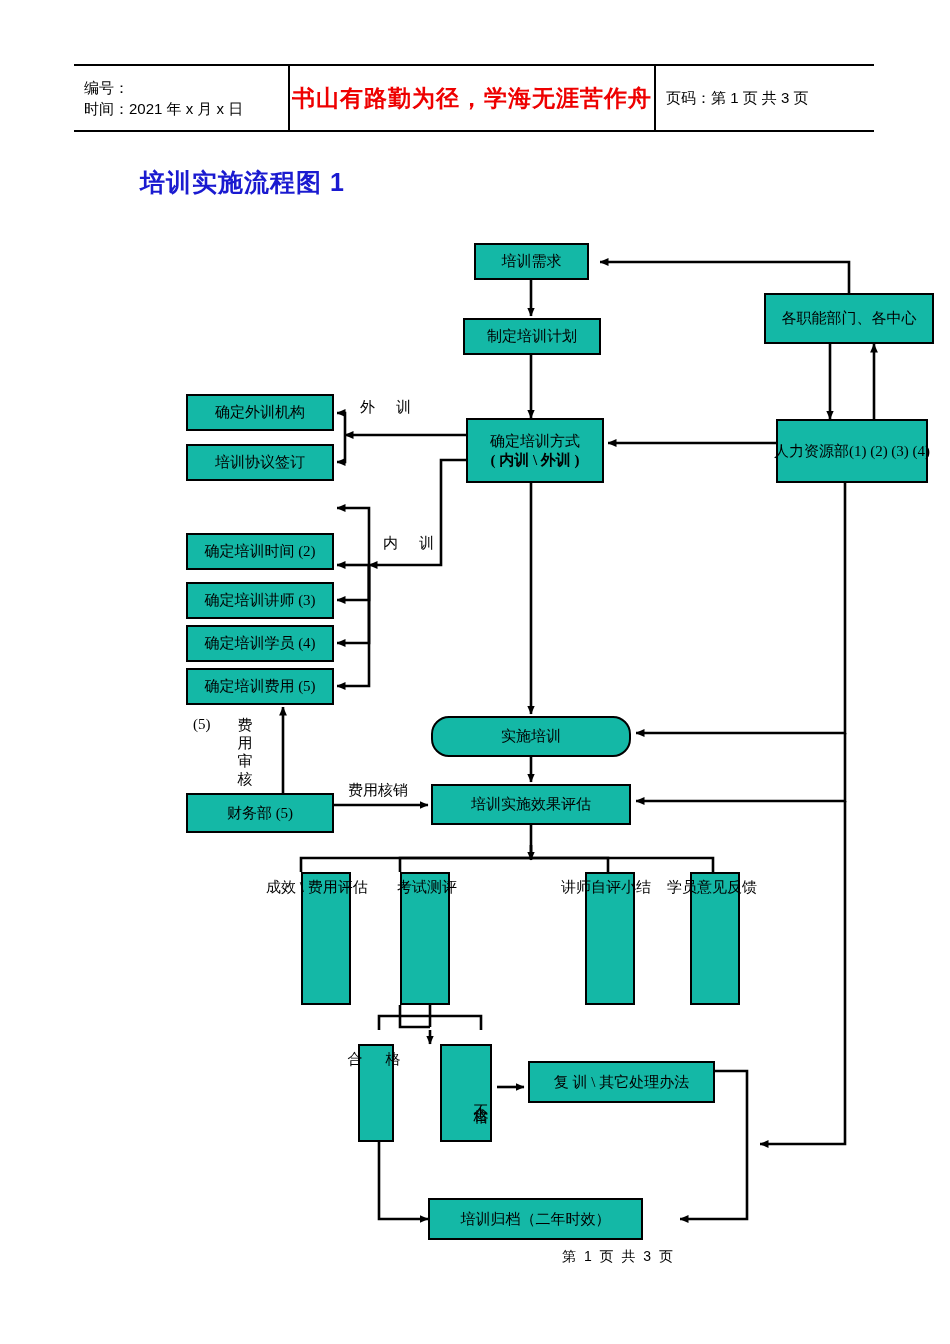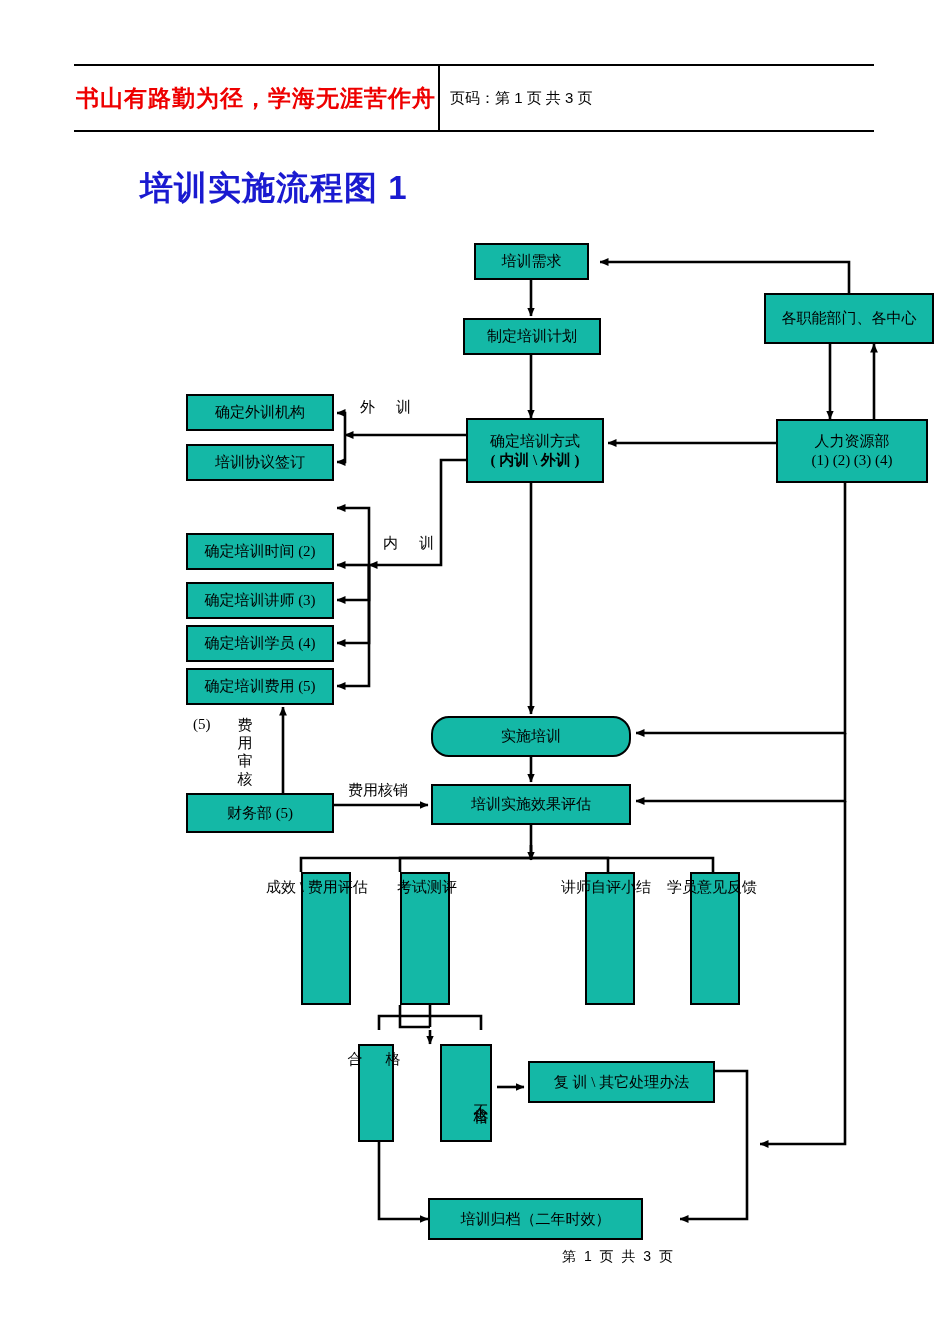--- a/index.html
+++ b/index.html
@@ -21,21 +21,21 @@
   .hdr-c2{width:366px;border-right:2px solid #000;align-items:center;justify-content:center;}
   .hdr-c3{flex:1;}
   .hdr-line{font-size:15px;line-height:21px;white-space:nowrap;
             font-family:"Liberation Sans","DejaVu Sans",sans-serif;}
   .motto{color:#ee0000;font-weight:bold;font-size:23px;letter-spacing:1px;
          white-space:nowrap;font-family:"Liberation Sans","DejaVu Sans",sans-serif;}
   .pageno{font-size:15px;white-space:nowrap;
           font-family:"Liberation Sans","DejaVu Sans",sans-serif;}
 
   
-  .title{position:absolute;left:140px;top:166px;font-size:33px;font-weight:bold;
+  .title{position:absolute;left:140px;top:166px;font-size:25px;font-weight:bold;
          color:#1a1ad0;letter-spacing:1px;white-space:nowrap;
          font-family:"Liberation Sans","DejaVu Sans",sans-serif;}
 
   
   .canvas{position:absolute;left:0;top:0;width:950px;height:1344px;}
 
   .node{position:absolute;border:2px solid #000;background:#14b8a6;
         display:flex;align-items:center;justify-content:center;
         text-align:center;font-size:15px;line-height:19px;
         box-sizing:border-box;z-index:3;white-space:nowrap;}
@@ -55,20 +55,24 @@
 
   svg.wires{position:absolute;left:0;top:0;width:950px;height:1344px;z-index:1;
             pointer-events:none;}
 </style>
 </head>
 <body>
 
 <div class="page">
 
   <div class="hdr">
+    <div class="hdr-cell hdr-c1">
+      <div class="hdr-line">编号：</div>
+      <div class="hdr-line">时间：2021 年 x 月 x 日</div>
+    </div>
     <div class="hdr-cell hdr-c2">
       <div class="motto">书山有路勤为径，学海无涯苦作舟</div>
     </div>
     <div class="hdr-cell hdr-c3">
       <div class="pageno">页码：第 1 页  共 3 页</div>
     </div>
   </div>
 
   <div class="title">培训实施流程图 1</div>
 
@@ -139,21 +143,21 @@
   </svg>
 
   <div class="canvas">
 
     <div class="node" style="left:474px;top:243px;width:115px;height:37px;">培训需求</div>
 
     <div class="node" style="left:463px;top:318px;width:138px;height:37px;">制定培训计划</div>
 
     <div class="node" style="left:764px;top:293px;width:170px;height:51px;">各职能部门、各中心</div>
 
-    <div class="node" style="left:776px;top:419px;width:152px;height:64px;flex-direction:column;">
+    <div class="node" style="left:776px;top:419px;width:152px;height:64px;flex-direction:row;">
       <span class="two">人力资源部</span>
       <span class="two">(1) (2) (3) (4)</span>
     </div>
 
     <div class="node" style="left:466px;top:418px;width:138px;height:65px;flex-direction:column;">
       <span class="two">确定培训方式</span>
       <span class="two" style="font-weight:bold;">( 内训 \ 外训 )</span>
     </div>
 
     <div class="node" style="left:186px;top:394px;width:148px;height:37px;">确定外训机构</div>

